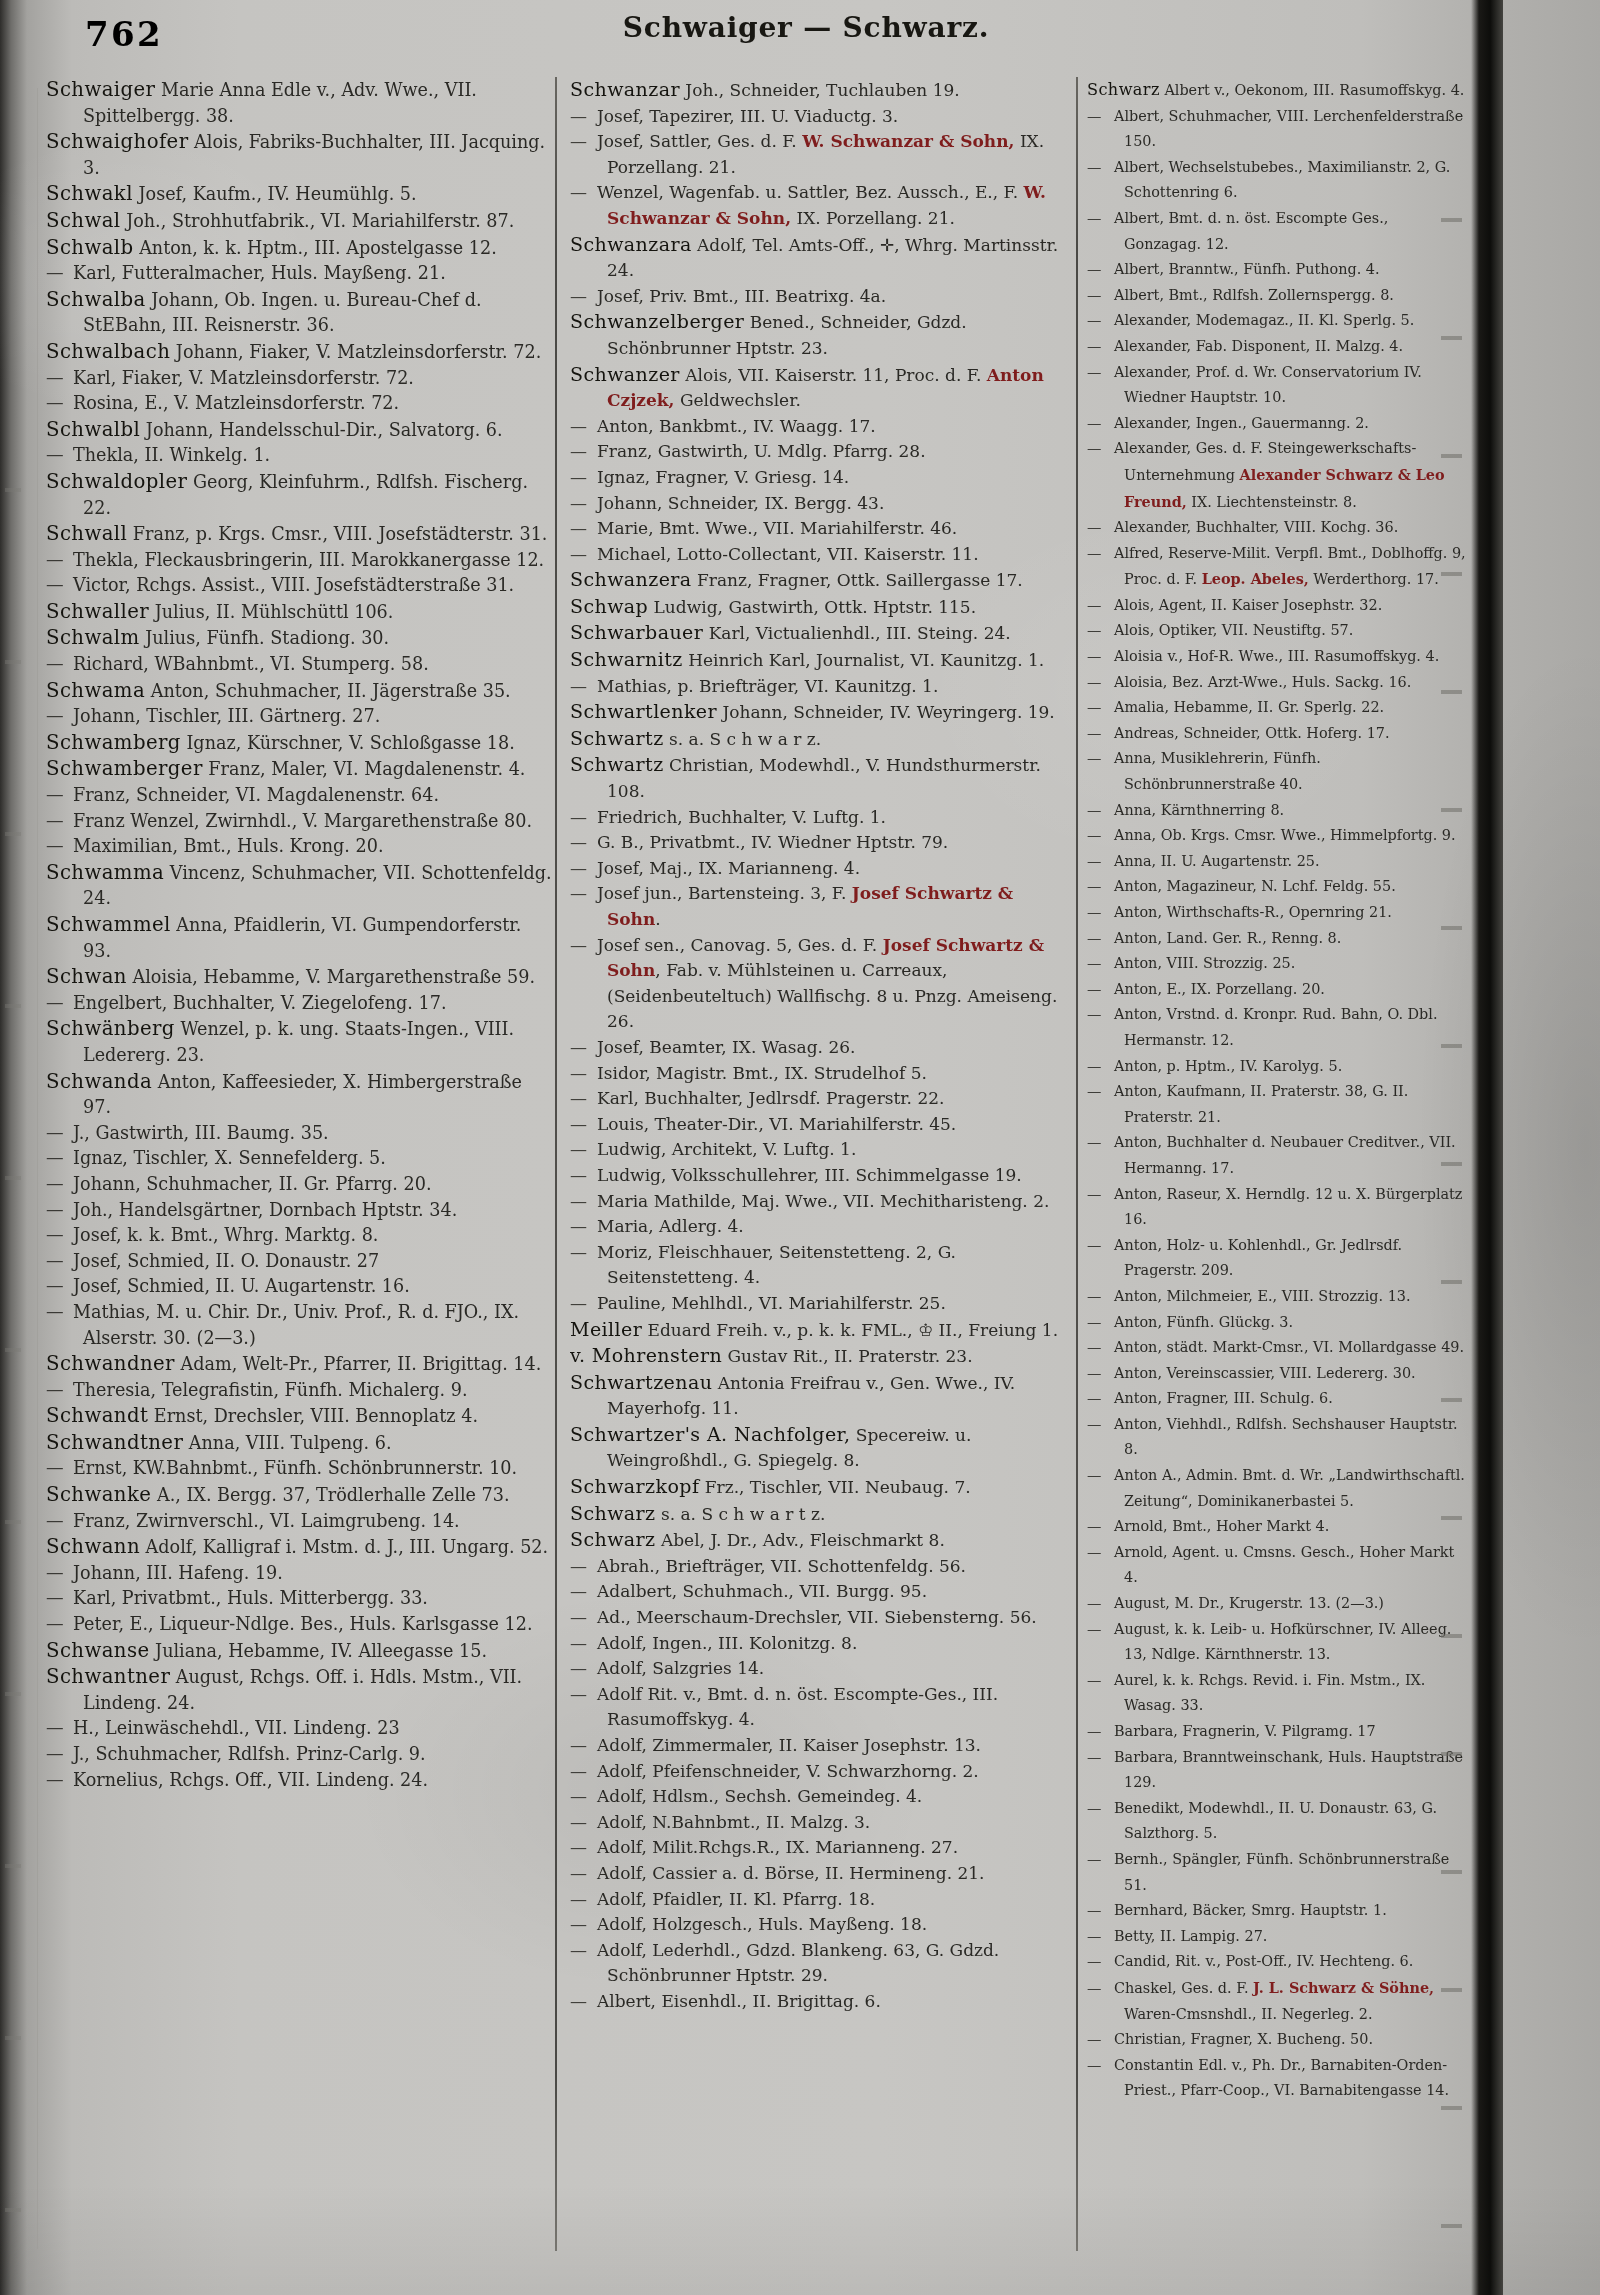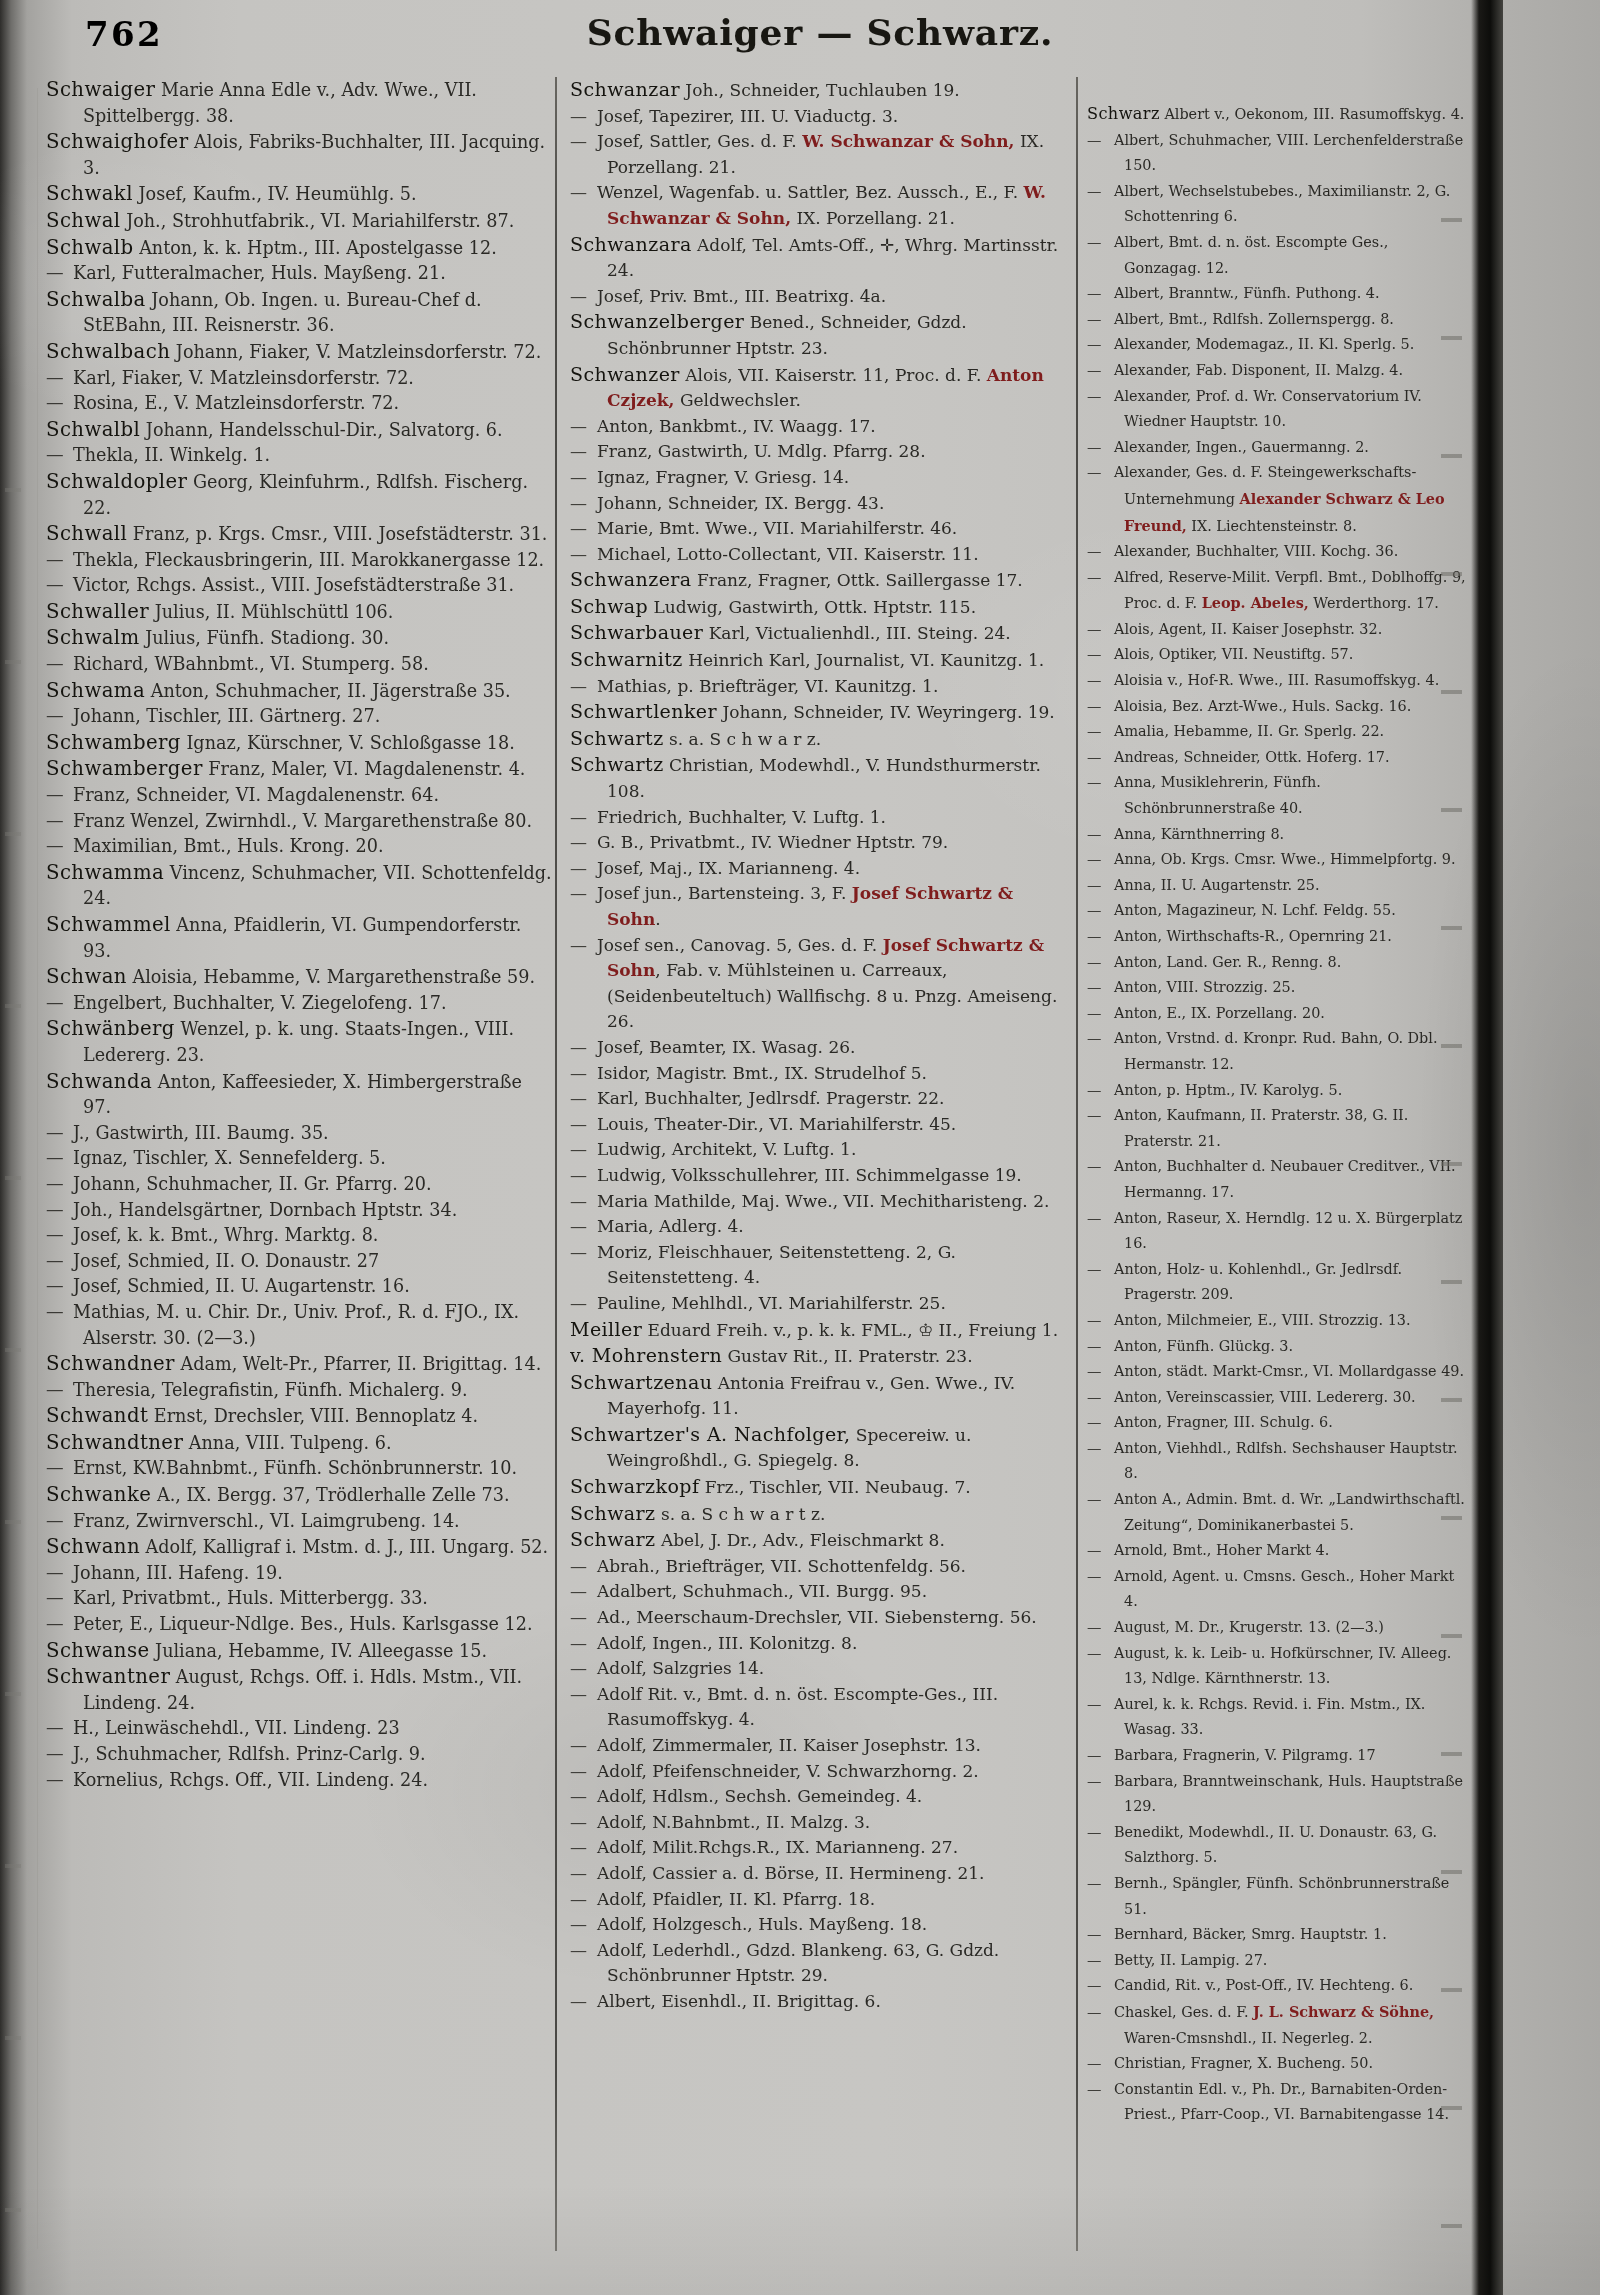--- a/index.html
+++ b/index.html
@@ -16,30 +16,30 @@
       radial-gradient(ellipse 400px 304px at 72% 30%, rgba(255,255,255,.07), transparent 60%),
       radial-gradient(ellipse 480px 336px at 40% 78%, rgba(0,0,0,.05), transparent 60%),
       radial-gradient(ellipse 240px 720px at 99% 50%, rgba(0,0,0,.10), transparent 70%),
       linear-gradient(0deg, rgba(0,0,0,.06), rgba(0,0,0,0) 112px);
   }
   .page-number{
     position:absolute;left:85px;top:14.4px;
     font-weight:bold;font-size:34px;letter-spacing:2.4px;color:#000000;
   }
   .page-title{
-    position:absolute;left:444px;top:11.2px;width:752px;text-align:center;
-    font-weight:bold;font-size:36px;color:#181712;letter-spacing:0.8px;
+    position:absolute;left:430px;top:11.2px;width:752px;text-align:center;
+    font-weight:bold;font-size:28px;color:#181712;letter-spacing:0.8px;
   }
   .col{
     position:absolute;top:77px;height:2185px;overflow:hidden;color:#2a2925;
     text-align:left;
   }
   #col1{left:46px;width:506px;font-size:17.6px;}
   #col2{left:570px;width:499px;font-size:17px;}
-  #col3{left:1087px;width:381px;font-size:14.4px;margin-top:24px;}
+  #col3{left:1087px;width:381px;font-size:14.4px;}
   .entry{
     padding-left:37px;text-indent:-37px;line-height:25.6px;
     font-family:"DejaVu Serif","DejaVu Sans",serif;
   }
   .entry b.head{font-weight:normal;font-size:1.12em;color:#15140f;letter-spacing:0.4px;}
   .entry b{color:#7f1d1d;}
   .entry .em{display:inline-block;width:27px;text-indent:0;color:#3a3935;}
   .vrule{
     position:absolute;top:77px;height:2174px;width:1.6px;
     background:linear-gradient(180deg,#57554f, #34332f 8%, #3c3a36 50%, #34332f 92%, #6a6862);

